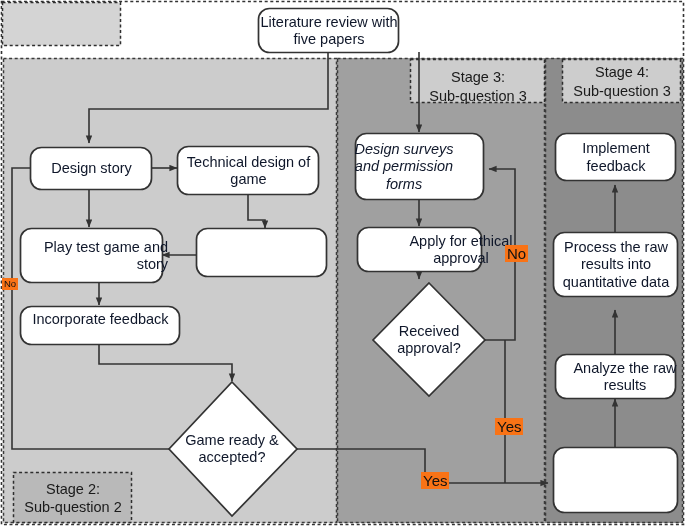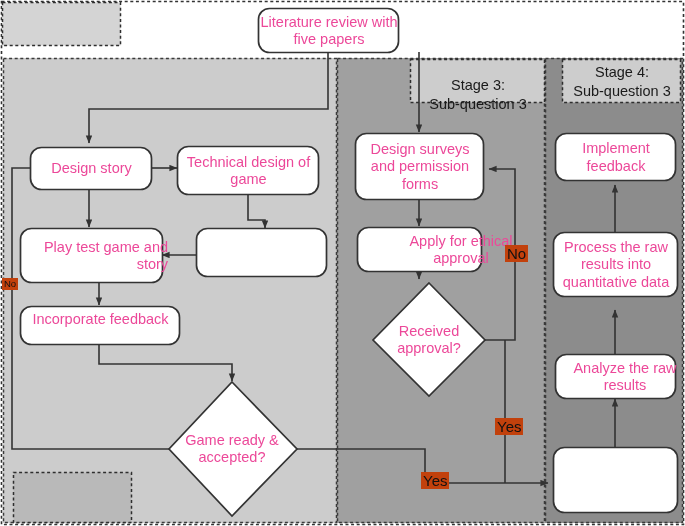--- a/index.html
+++ b/index.html
@@ -23,40 +23,40 @@
     height: 526px;
   }
   .node-text {
     position: absolute;
     display: flex;
     align-items: center;
     justify-content: center;
     text-align: center;
     font-family: "Liberation Sans", sans-serif;
     font-size: 14.5px;
-    color: #ec4899;
+    color: #0f172a;
     line-height: 1.18;
     pointer-events: none;
     white-space: pre-line;
   }
   .stage-label {
     position: absolute;
     display: flex;
     align-items: center;
     justify-content: center;
     text-align: center;
     font-family: "Liberation Sans", sans-serif;
     font-size: 14.5px;
     color: #1a1a1a;
     line-height: 1.25;
     white-space: pre-line;
   }
   .edge-label {
     position: absolute;
-    background: #c2410c;
+    background: #f97316;
     font-family: "Liberation Sans", sans-serif;
     color: #111111;
     line-height: 1;
     padding: 1px 2px;
     white-space: nowrap;
   }
 </style>
 </head>
 <body>
 
@@ -133,38 +133,40 @@
     <rect x="355.5" y="133.5" width="128" height="66" rx="11" ry="11" fill="#ffffff" stroke="#333333" stroke-width="1.7"></rect>
     <rect x="357.5" y="227.5" width="124" height="44" rx="11" ry="11" fill="#ffffff" stroke="#333333" stroke-width="1.7"></rect>
     <polygon points="429,283 485,340 429,396 373,340" fill="#ffffff" stroke="#333333" stroke-width="1.7"></polygon>
 
     <rect x="553.5" y="447.5" width="124" height="65" rx="11" ry="11" fill="#ffffff" stroke="#333333" stroke-width="1.7"></rect>
     <rect x="555.5" y="354.5" width="120" height="44" rx="11" ry="11" fill="#ffffff" stroke="#333333" stroke-width="1.7"></rect>
     <rect x="553.5" y="232.5" width="124" height="64" rx="11" ry="11" fill="#ffffff" stroke="#333333" stroke-width="1.7"></rect>
     <rect x="555.5" y="133.5" width="120" height="47" rx="11" ry="11" fill="#ffffff" stroke="#333333" stroke-width="1.7"></rect>
   </svg>
 
-  <div class="stage-label" style="left:411px; top:68px; width:134px; height:53px;">Stage 3:
+  <div class="stage-label" style="left:14px; top:473px; width:118px; height:50px;">Stage 2:
+Sub-question 2</div>
+  <div class="stage-label" style="left:411px; top:60px; width:134px; height:53px;">Stage 3:
 Sub-question 3</div>
   <div class="stage-label" style="left:563px; top:60px; width:118px; height:43px;border-radius:21px;">Stage 4:
 Sub-question 3</div>
 
   <div class="node-text" style="left:259px; top:9px; width:140px; height:44px;">Literature review with
 five papers</div>
 
   <div class="node-text" style="left:31px; top:148px; width:121px; height:42px;">Design story</div>
   <div class="node-text" style="left:178px; top:147px; width:141px; height:48px;">Technical design of
 game</div>
   <div class="node-text" style="left:35px; top:229px; width:142px; height:54px;text-align:right;">Play test game and
 story</div>
   <div class="node-text" style="left:21px; top:307px; width:159px; height:26px;">Incorporate feedback</div>
   <div class="node-text" style="left:172px; top:425px; width:120px; height:48px;">Game ready &amp;
 accepted?</div>
 
-  <div class="node-text" style="left:356px; top:134px; width:128px; height:66px;">Design surveys
+  <div class="node-text" style="left:340px; top:134px; width:128px; height:66px;font-style:italic;">Design surveys
 and permission
 forms</div>
   <div class="node-text" style="left:358px; top:228px; width:124px; height:44px;padding-left:41px;">Apply for ethical
 approval</div>
   <div class="node-text" style="left:374px; top:316px; width:110px; height:48px;">Received
 approval?</div>
 
   <div class="node-text" style="left:556px; top:355px; width:138px; height:44px;">Analyze the raw
 results</div>
   <div class="node-text" style="left:554px; top:233px; width:124px; height:64px;">Process the raw

